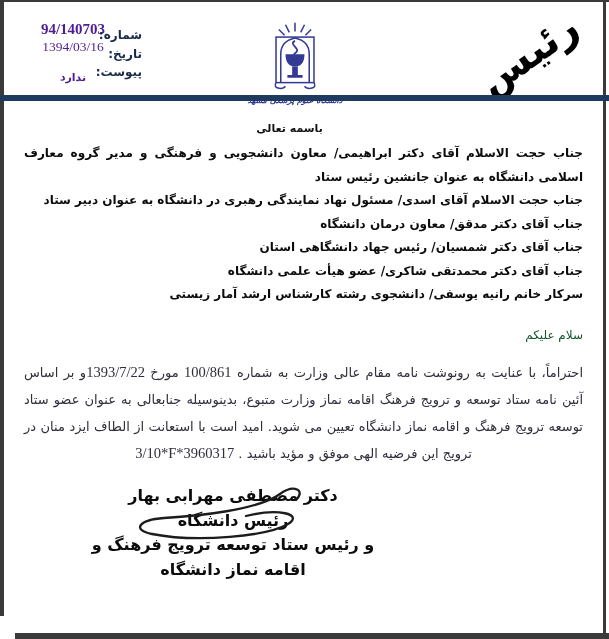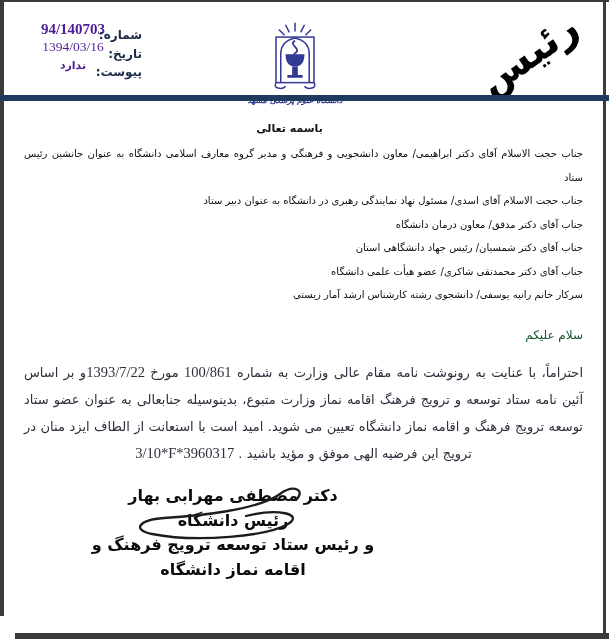--- a/index.html
+++ b/index.html
@@ -10,40 +10,40 @@
   
   .frame-top{position:absolute;top:0;left:0;width:609px;height:2px;background:var(--frame,#3a3a3a);}
   .frame-left{position:absolute;top:0;left:0;width:4px;height:616px;background:var(--frame,#3a3a3a);}
   .frame-right{position:absolute;top:0;left:603px;width:3px;height:639px;background:var(--frame,#3a3a3a);}
   .frame-bottom{position:absolute;top:633px;left:15px;width:594px;height:6px;background:var(--frame,#3a3a3a);}
 
   
   .hdr-values{position:absolute;top:20px;left:36px;width:74px;text-align:center;color:#4c1d95;}
   .v-number{font-family:"Liberation Serif","DejaVu Serif",serif;font-weight:bold;font-size:15px;line-height:18px;}
   .v-date{font-family:"Liberation Serif","DejaVu Serif",serif;font-weight:normal;font-size:13.5px;line-height:17px;}
-  .v-attachment{direction:rtl;font-weight:bold;font-size:11px;line-height:17px;margin-top:2px;}
+  .v-attachment{direction:rtl;font-weight:bold;font-size:11px;line-height:17px;margin-top:14px;}
   .hdr-labels{position:absolute;top:26px;left:108px;width:34px;direction:rtl;text-align:right;
               font-size:12px;font-weight:bold;color:#1b2a4a;line-height:18.5px;}
   .hdr-labels div{white-space:nowrap;}
 
   .logo{position:absolute;top:20px;left:230px;width:130px;text-align:center;color:var(--emblem,#333a94);}
   .logo-caption{font-size:8px;font-weight:bold;font-style:italic;direction:rtl;margin-top:-2px;}
 
   .side-title{position:absolute;top:16px;left:468px;width:120px;height:76px;
               display:flex;align-items:center;justify-content:center;
               font-size:40px;font-weight:bold;color:#000;
               transform:rotate(-35deg);}
 
   .divider{position:absolute;top:95px;left:0;width:609px;height:6px;background:var(--divider,#1f3a5f);}
 
   
   .letter{position:absolute;top:114px;left:0;width:607px;direction:rtl;padding:0 24px;box-sizing:border-box;}
   .basmala{font-size:11px;font-weight:bold;color:#111;text-align:center;transform:translateX(-14px);margin-top:8px;}
   .recipients{margin-top:7px;}
-  .recipient{font-size:10px;font-weight:normal;color:#0c0c0c;line-height:23.5px;text-align:justify;}
+  .recipient{font-size:12px;font-weight:bold;color:#0c0c0c;line-height:23.5px;text-align:justify;}
   .greeting{margin-top:21px;font-size:12px;color:#14532d;}
   .bodytext{margin:17px 0 0 0;font-size:13px;color:#2e2e3c;line-height:27px;
             text-align:justify;text-align-last:center;}
   .t-num{font-family:"Liberation Serif","DejaVu Serif",serif;font-size:14.5px;unicode-bidi:isolate;}
 
   
   .signature{position:absolute;top:484px;left:88px;width:290px;direction:rtl;text-align:center;
              font-weight:bold;color:#0c0c0c;font-size:16px;line-height:24.5px;}
   .scribble{position:absolute;top:486px;left:128px;width:180px;height:70px;z-index:3;pointer-events:none;}
 </style>

